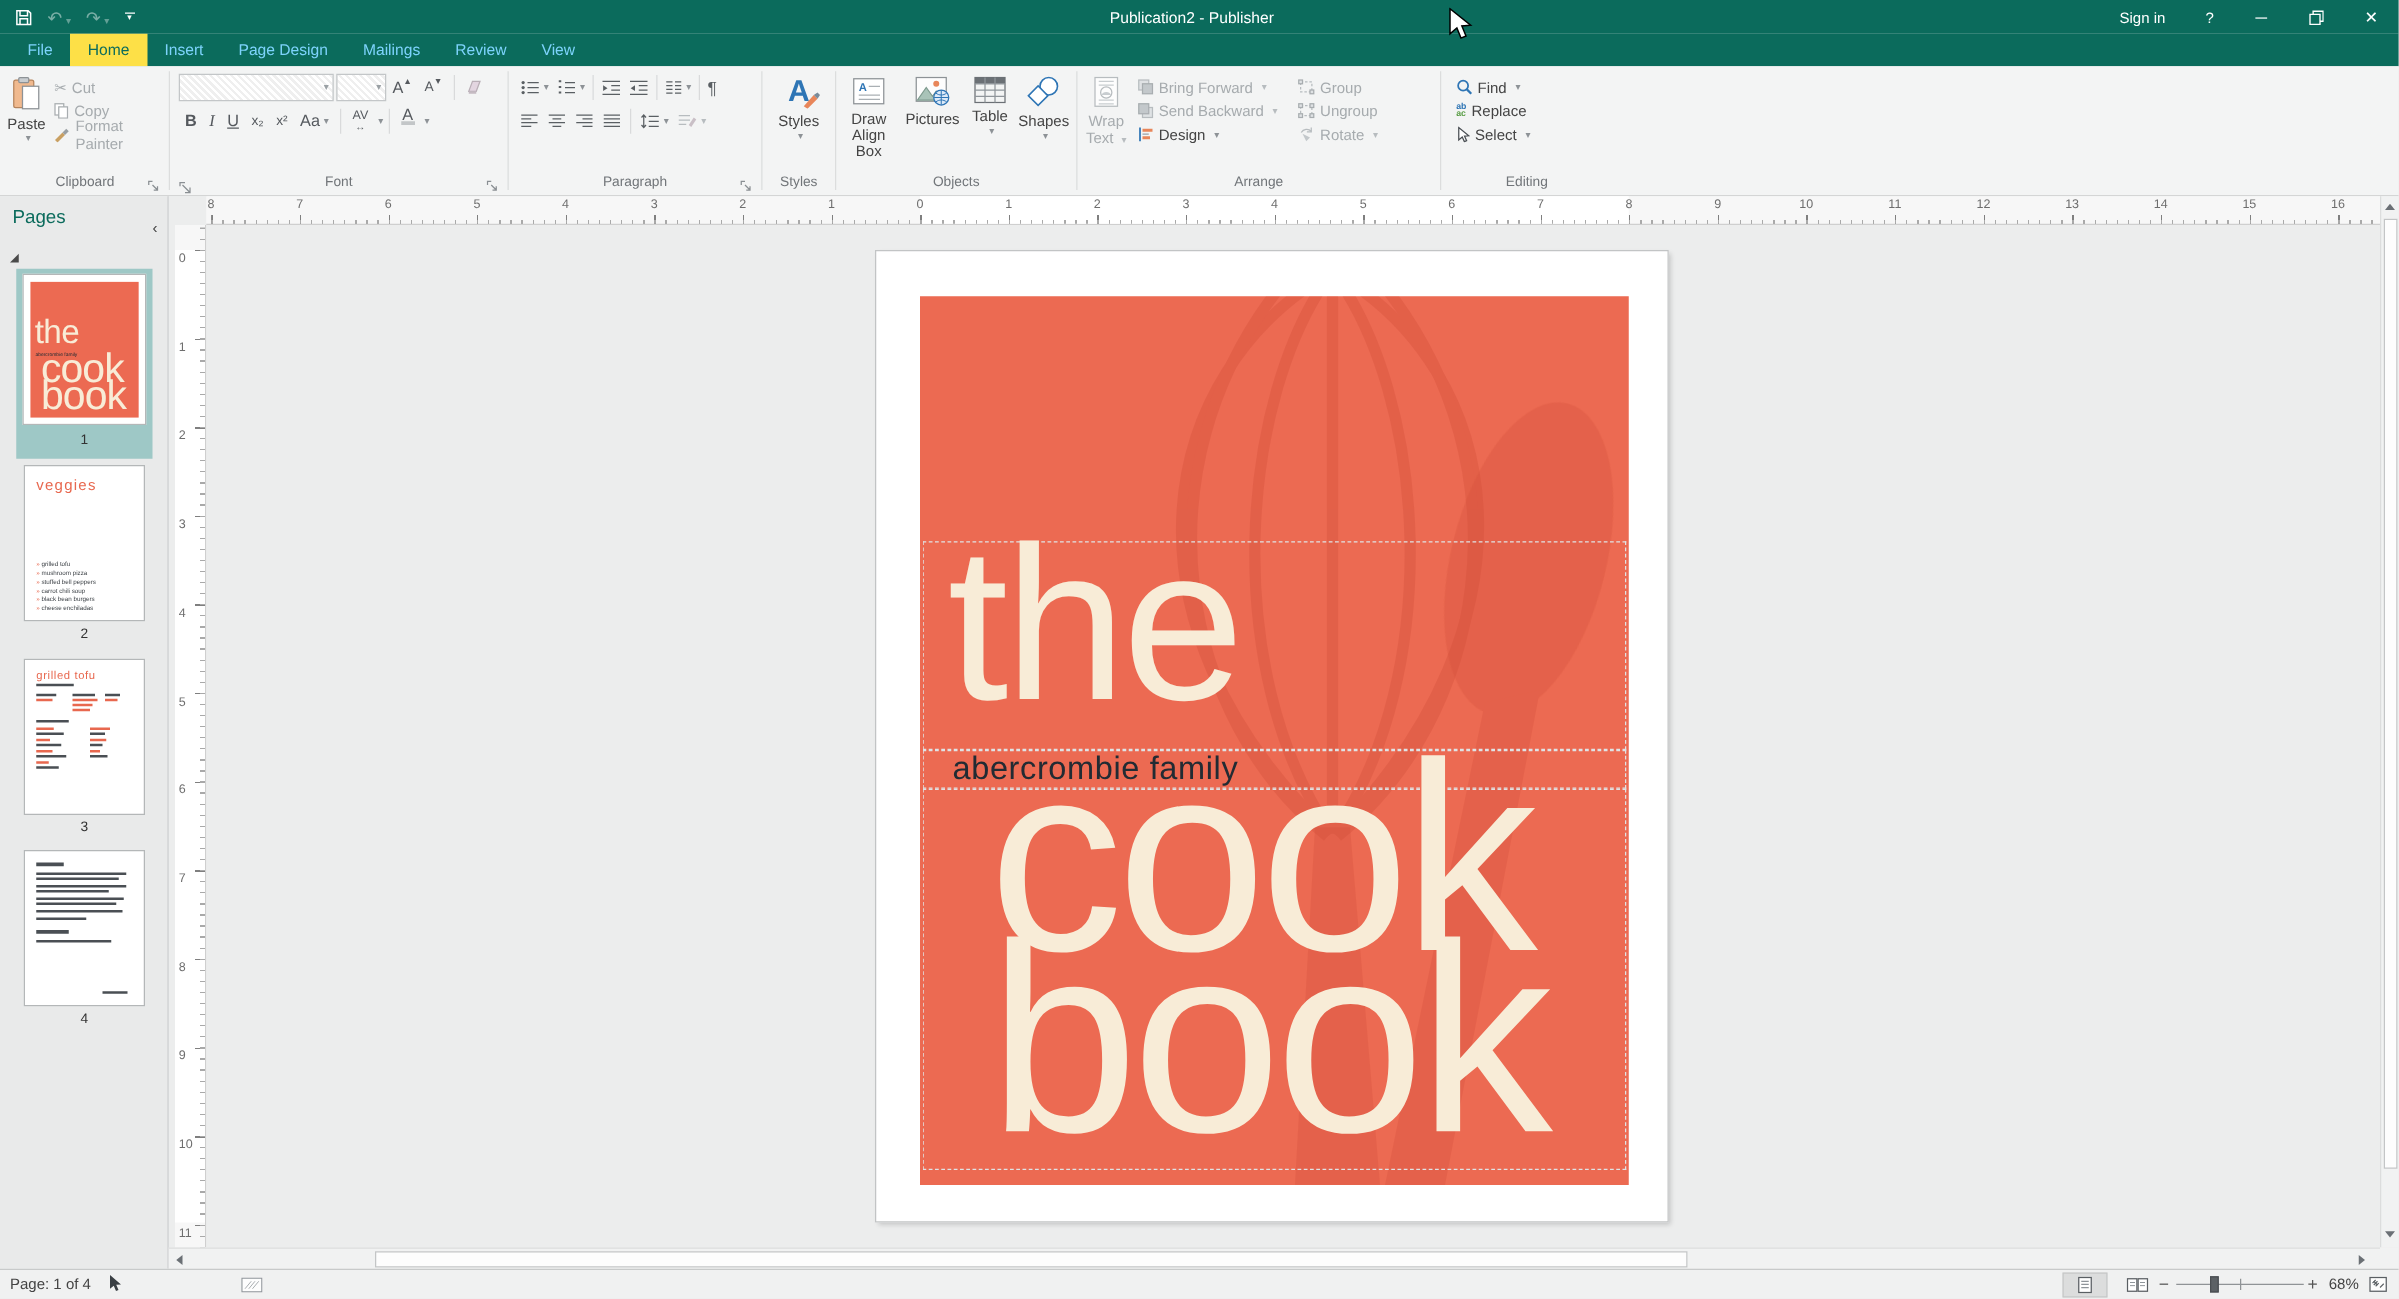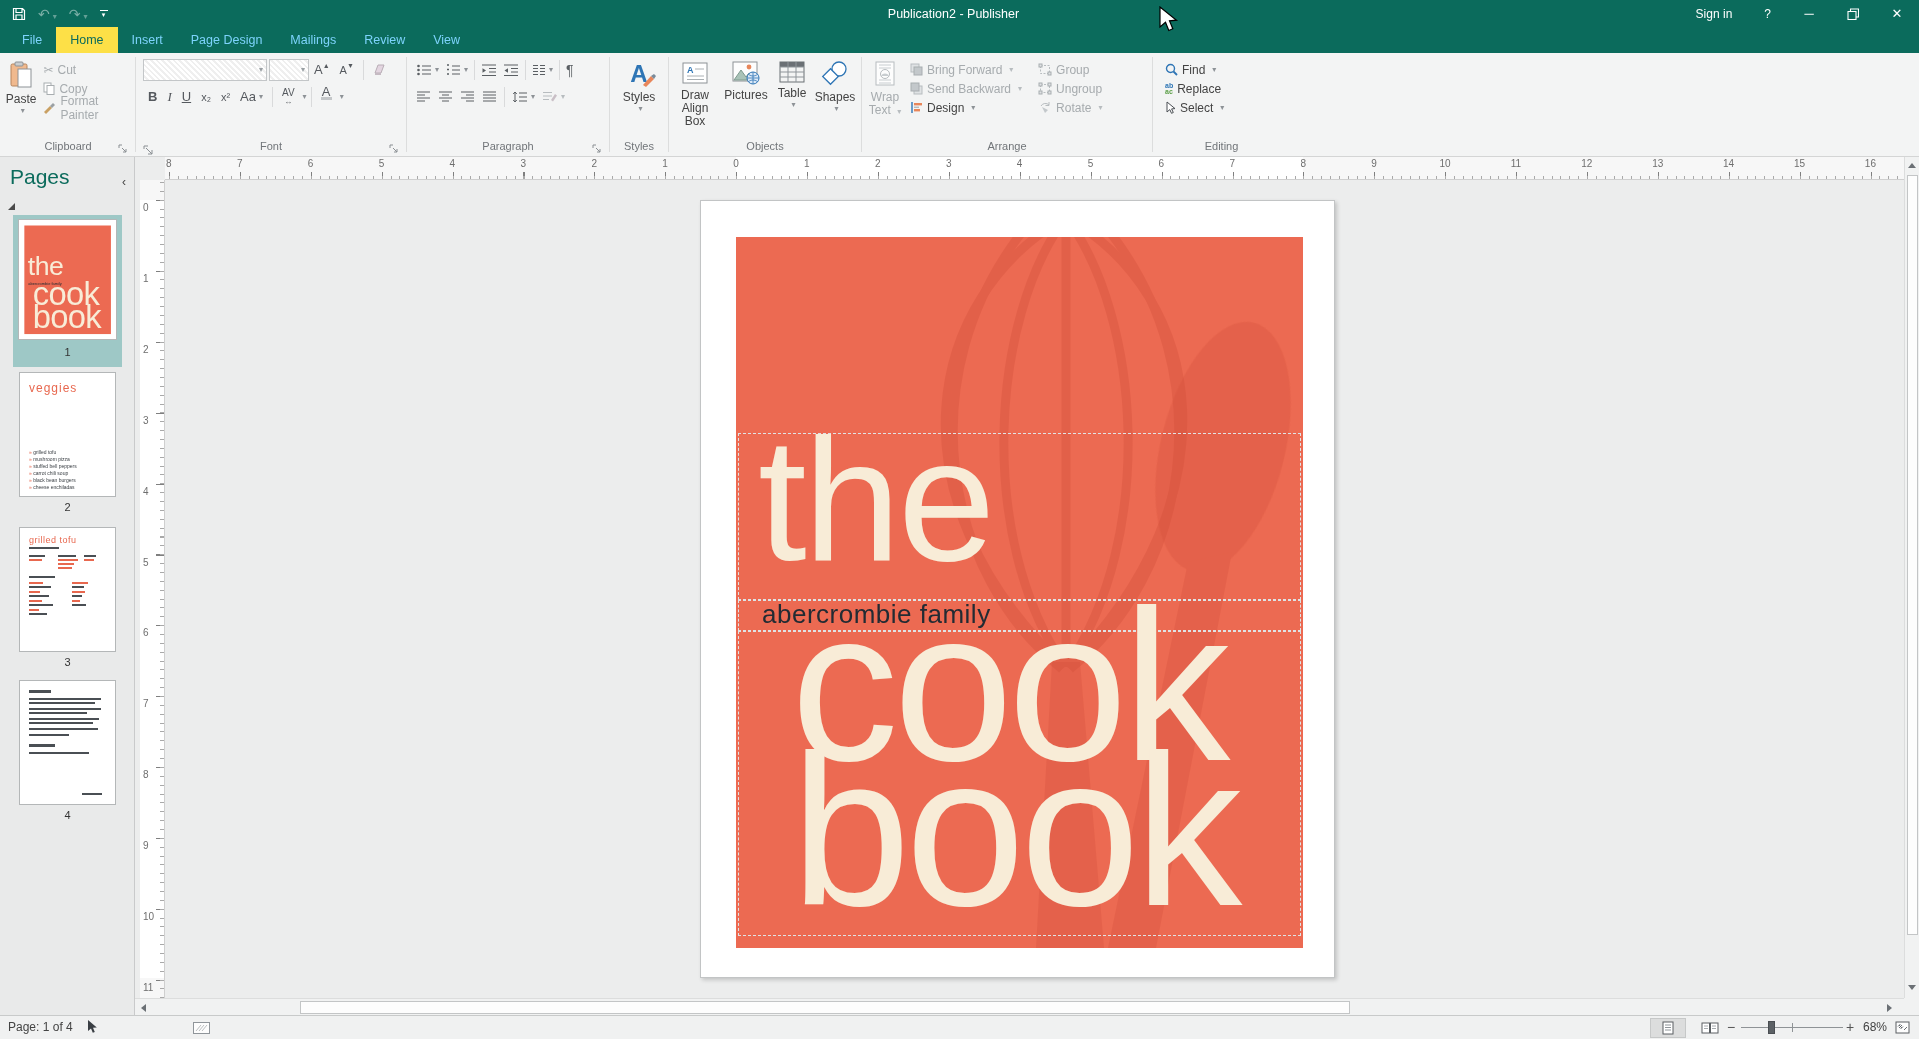--- a/index.html
+++ b/index.html
@@ -39,21 +39,21 @@
   .sbtn { display:flex; align-items:center; gap:4px; height:19px; padding:0 3px; }
   .combo { height:22px; border:1px solid #c3c6c8; background:repeating-linear-gradient(45deg,#ffffff 0 2px,#efefef 2px 4px); display:flex; align-items:center; justify-content:flex-end; padding-right:3px; }
   .combo .dd { color:#9aa0a4; }
   .minisep { width:1px; height:20px; background:#d9dadb; margin:0 4px; }
   .fbtn { font-size:13px; color:#55595e; padding:0 5px; display:flex; align-items:center; height:22px; }
 
   
   .main { position:absolute; left:0; top:157px; width:1919px; height:858px; background:#eceded; }
 
   .pages-panel { position:absolute; left:0; top:0; width:135px; height:858px; background:#e9eaea; border-right:1px solid #c9cacb; }
-  .pages-title { position:absolute; left:10px; top:8px; font-size:21px; color:#0b6b5c; font-weight:400; }
+  .pages-title { position:absolute; left:10px; top:8px; font-size:15px; color:#0b6b5c; font-weight:400; }
   .panel-collapse { position:absolute; right:8px; top:18px; font-size:12px; color:#444; }
   .panel-tri { position:absolute; left:8px; top:46px; width:0; height:0; border-left:7px solid transparent; border-bottom:7px solid #4a4a4a; }
   .thumb-sel { position:absolute; left:13px; top:58px; width:109px; height:152px; background:#9ec8c6; }
   .mini-page { position:absolute; background:#fff; border:1px solid #b4b7b8; overflow:hidden; }
   .pnum { position:absolute; width:109px; text-align:center; font-size:11px; color:#333; }
   .mini-scale { position:absolute; left:0; top:0; width:635px; height:778px; transform:scale(0.1527); transform-origin:0 0; background:#fff; }
   .mb { position:absolute; background:#4a4f54; }
   .mb.or { background:#e8684f; }
 
   .corner-strip { position:absolute; left:135px; top:0; width:30px; height:858px; background:#eceded; }

